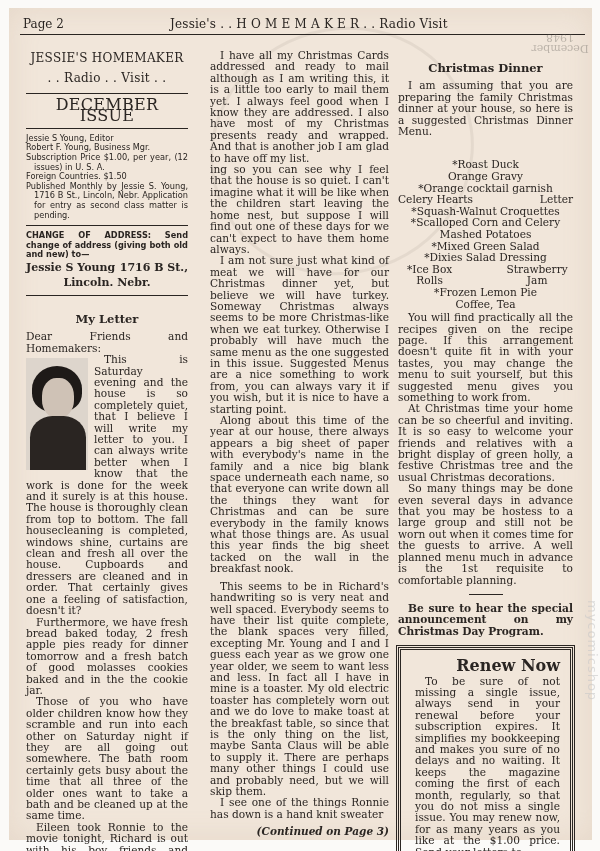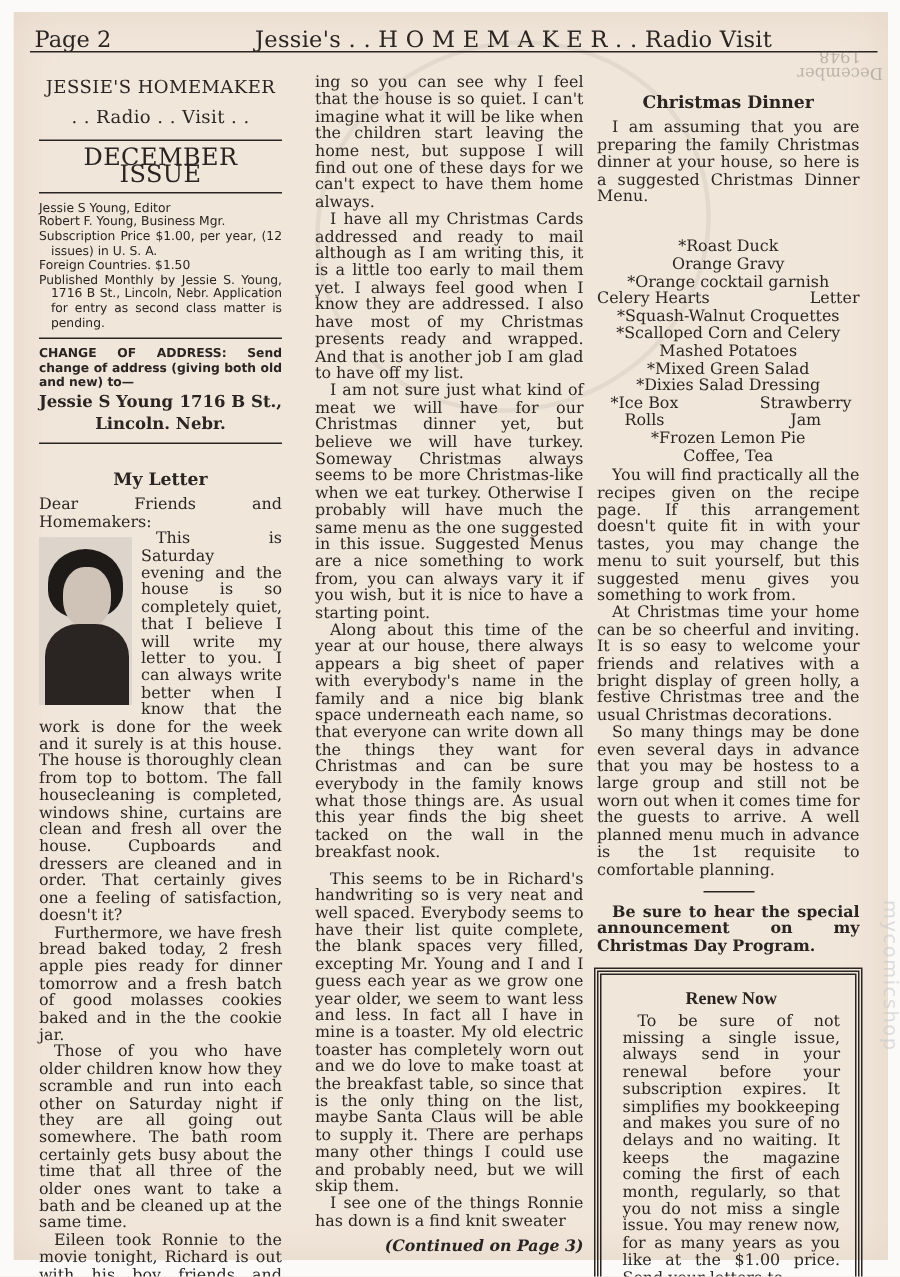--- a/index.html
+++ b/index.html
@@ -16,21 +16,21 @@
     box-shadow: inset 0 0 30px rgba(180,150,120,0.18);
   }
   .stamp-bg {
     position: absolute; left: 200px; top: 20px; width: 260px; height: 240px;
     border: 3px solid rgba(120,110,100,0.10); border-radius: 50%;
     transform: rotate(-20deg);
   }
   .header {
     position: absolute; left: 20px; top: 17px; width: 565px; height: 17px;
     border-bottom: 1.5px solid #2a2522;
-    font-size: 15px;
+    font-size: 12px;
   }
   .header .pg { position: absolute; left: 3px; top: 0; }
   .header .title { position: absolute; left: 150px; top: 0; letter-spacing: 0.2px; }
   .stamp-date {
     position: absolute; left: 530px; top: 32px; font-size: 11px; color: rgba(90,85,80,0.35);
     transform: rotate(180deg); line-height: 11px; text-align: center; width: 60px;
   }
   .col { position: absolute; top: 40px; font-size: 10.6px; line-height: 11.4px; }
   .col p { margin: 0; text-align: justify; text-indent: 10px; }
   .col1 { left: 26px; width: 162px; }
@@ -53,21 +53,21 @@
   .photo .face { position: absolute; left: 16px; top: 20px; width: 32px; height: 40px; background: #cfc2b6; border-radius: 45%; }
   .photo .body { position: absolute; left: 4px; top: 58px; width: 56px; height: 54px; background: #2a2522; border-radius: 40% 40% 0 0; }
   .continued { text-align: right; font-style: italic; font-weight: bold; margin-top: 6px; font-size: 10.5px; }
   .menu { text-align: center; line-height: 11.6px; margin: 22px 0 2px; }
   .menu .split { display: flex; justify-content: space-between; gap: 40px; }
   .short-rule { width: 34px; border-top: 1px solid #2a2522; margin: 8px auto; }
   .renew-box {
     margin-top: 10px; border: 3px double #2a2522; outline: 1px solid #2a2522; outline-offset: 1px;
     padding: 8px 10px 6px 14px;
   }
-  .renew-box h3 { margin: 2px 0 4px; text-align: center; font-size: 12px; font-family: Liberation Serif, serif; }
+  .renew-box h3 { margin: 2px 0 4px; text-align: right; font-size: 16px; }
   .renew-addr { display: flex; justify-content: space-between; margin-top: 5px; align-items: flex-end; }
   .watermark {
     position: absolute; right: 0; top: 600px; width: 16px; height: 240px;
     writing-mode: vertical-rl; font-family: "DejaVu Sans", sans-serif; font-size: 13px;
     color: rgba(200,200,200,0.6); letter-spacing: 1px;
   }
 </style>
 </head>
 <body>
 
@@ -113,26 +113,26 @@
       <div class="face"></div>
       <div class="body"></div>
   </div>
   <p>This is Saturday evening and the house is so completely quiet, that I believe I will write my letter to you. I can always write better when I know that the work is done for the week and it surely is at this house. The house is thoroughly clean from top to bottom. The fall housecleaning is completed, windows shine, curtains are clean and fresh all over the house. Cupboards and dressers are cleaned and in order. That certainly gives one a feeling of satisfaction, doesn't it?</p>
   <p>Furthermore, we have fresh bread baked today, 2 fresh apple pies ready for dinner tomorrow and a fresh batch of good molasses cookies baked and in the the cookie jar.</p>
   <p>Those of you who have older children know how they scramble and run into each other on Saturday night if they are all going out somewhere. The bath room certainly gets busy about the time that all three of the older ones want to take a bath and be cleaned up at the same time.</p>
   <p>Eileen took Ronnie to the movie tonight, Richard is out with his boy friends and Robert out with his gang. Mr. Young had to do some work in the office this even-</p>
 </div>
 
 <div class="col col2" style="top:50px">
+  <p>I have all my Christmas Cards addressed and ready to mail although as I am writing this, it is a little too early to mail them yet. I always feel good when I know they are addressed. I also have most of my Christmas presents ready and wrapped. And that is another job I am glad to have off my list.</p>
   <p style="text-indent:0">ing so you can see why I feel that the house is so quiet. I can't imagine what it will be like when the children start leaving the home nest, but suppose I will find out one of these days for we can't expect to have them home always.</p>
-  <p>I have all my Christmas Cards addressed and ready to mail although as I am writing this, it is a little too early to mail them yet. I always feel good when I know they are addressed. I also have most of my Christmas presents ready and wrapped. And that is another job I am glad to have off my list.</p>
   <p>I am not sure just what kind of meat we will have for our Christmas dinner yet, but believe we will have turkey. Someway Christmas always seems to be more Christmas-like when we eat turkey. Otherwise I probably will have much the same menu as the one suggested in this issue. Suggested Menus are a nice something to work from, you can always vary it if you wish, but it is nice to have a starting point.</p>
   <p>Along about this time of the year at our house, there always appears a big sheet of paper with everybody's name in the family and a nice big blank space underneath each name, so that everyone can write down all the things they want for Christmas and can be sure everybody in the family knows what those things are. As usual this year finds the big sheet tacked on the wall in the breakfast nook.</p>
   <p style="margin-top:6px">This seems to be in Richard's handwriting so is very neat and well spaced. Everybody seems to have their list quite complete, the blank spaces very filled, excepting Mr. Young and I and I guess each year as we grow one year older, we seem to want less and less. In fact all I have in mine is a toaster. My old electric toaster has completely worn out and we do love to make toast at the breakfast table, so since that is the only thing on the list, maybe Santa Claus will be able to supply it. There are perhaps many other things I could use and probably need, but we will skip them.</p>
-  <p>I see one of the things Ronnie has down is a find knit sweater</p>
+  <p>I see one of the things Ronnie has down is a hand knit sweater</p>
   <div class="continued">(Continued on Page 3)</div>
 </div>
 
 <div class="col col3">
   <div class="section-title" style="margin-top:23px">Christmas Dinner</div>
   <p>I am assuming that you are preparing the family Christmas dinner at your house, so here is a suggested Christmas Dinner Menu.</p>
   <div class="menu">
     <div>*Roast Duck</div>
     <div>Orange Gravy</div>
     <div>*Orange cocktail garnish</div>

